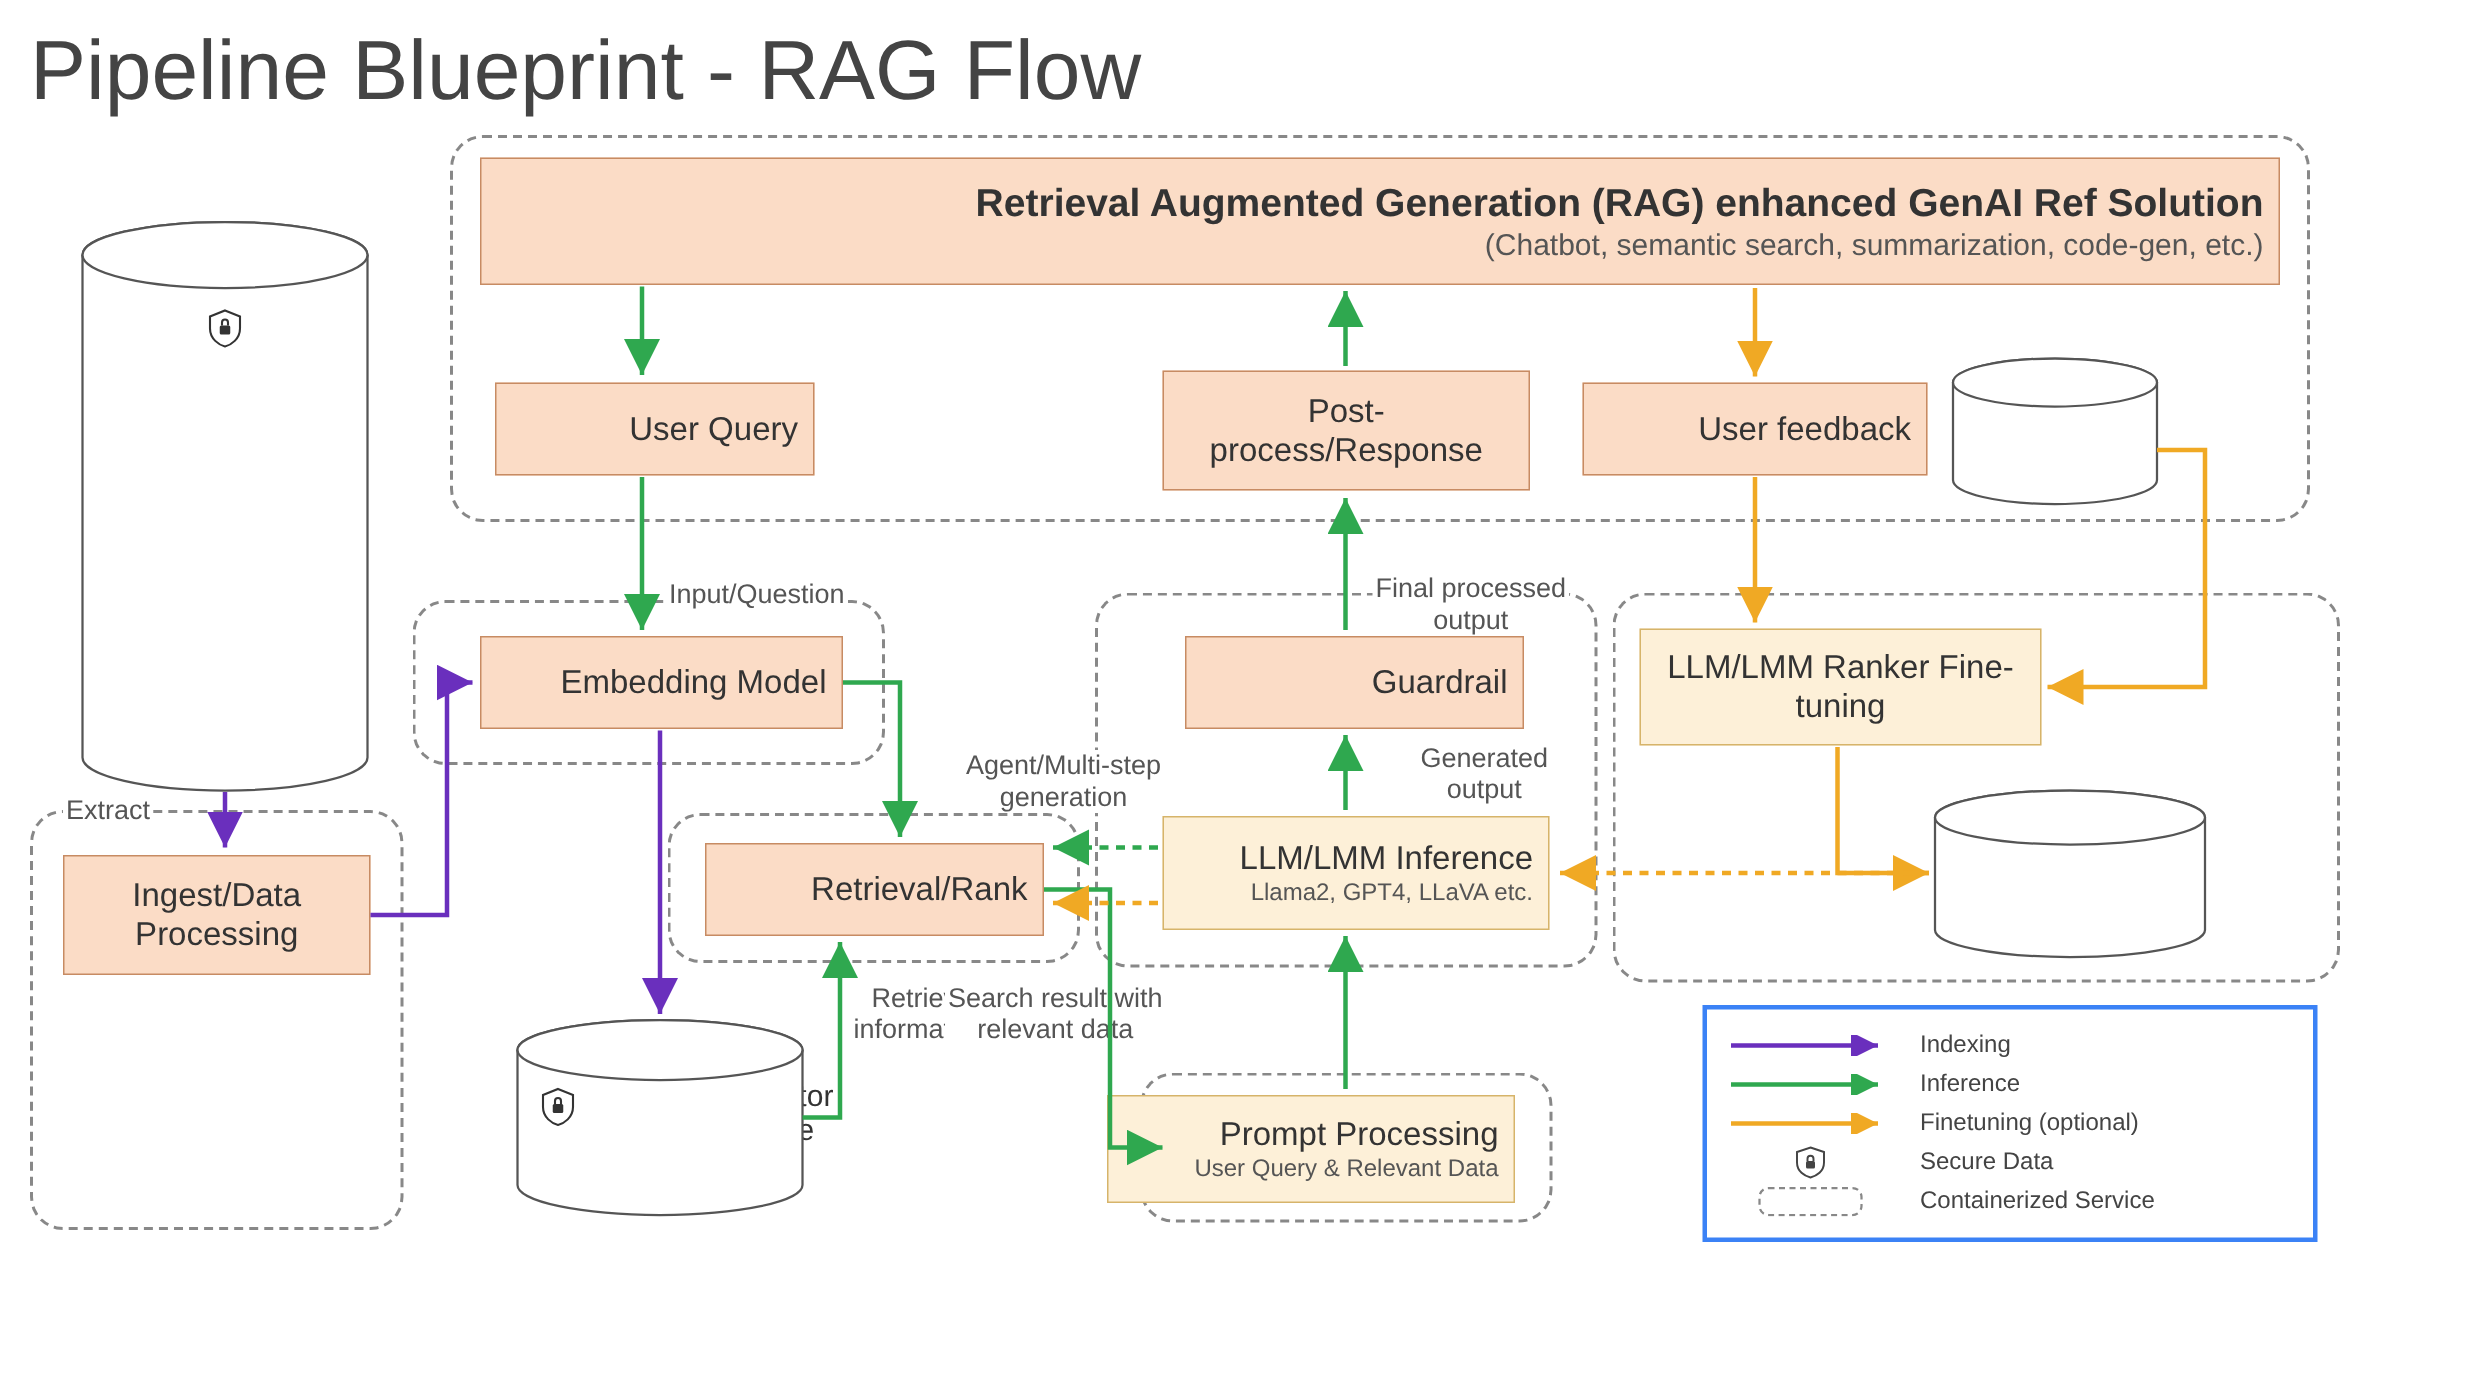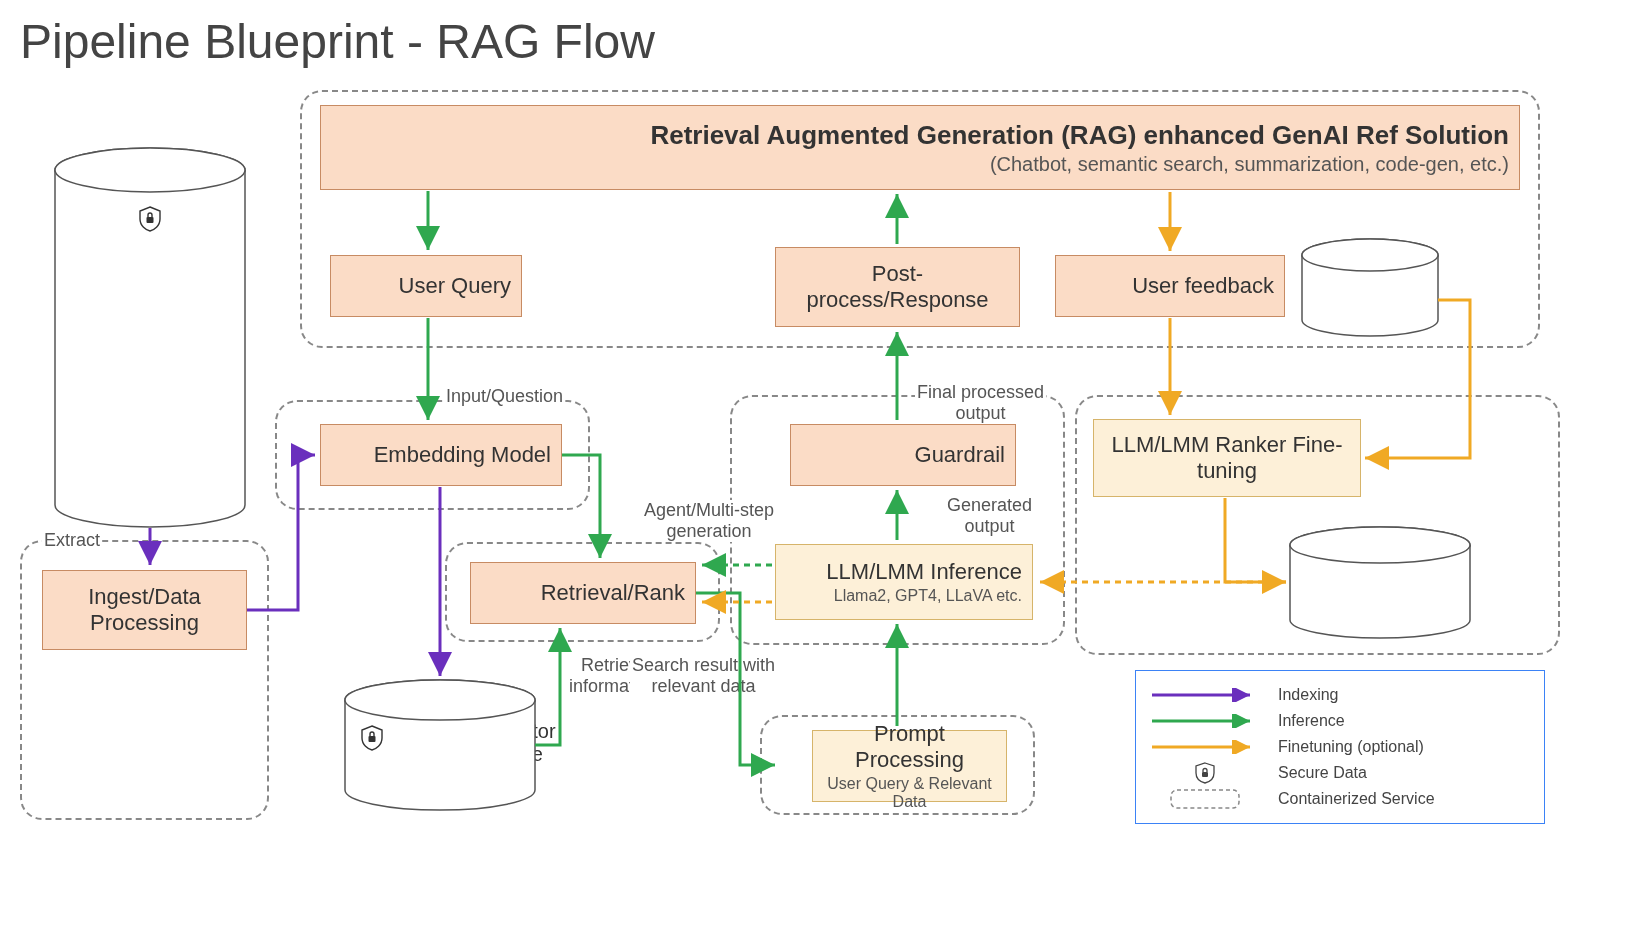--- a/index.html
+++ b/index.html
@@ -9,21 +9,21 @@
     font-family: "Segoe UI", "Helvetica Neue", Arial, sans-serif;
     background: #fff;
     color: #333;
     position: relative;
     overflow: hidden;
   }
   h1.title {
     position: absolute;
     left: 20px;
     top: 14px;
-    font-size: 48px;
+    font-size: 56px;
     font-weight: 400;
     color: #444;
   }
   svg.canvas {
     position: absolute;
     left: 0; top: 0;
     width: 1648px;
     height: 927px;
     pointer-events: none;
   }
@@ -68,21 +68,21 @@
     font-size: 14px;
     color: #444;
     line-height: 1.35;
   }
   .enterprise-list ul {
     list-style: disc;
     padding-left: 18px;
   }
   .legend {
     position: absolute;
-    border: 1px solid #3b82f6;
+    border: 3px solid #3b82f6;
     background: #fff;
     padding: 10px 14px 10px 14px;
   }
   .legend .row {
     display: flex;
     align-items: center;
     font-size: 16px;
     color: #444;
     margin: 2px 0;
     height: 24px;
@@ -120,21 +120,21 @@
 
 <div class="dashed-group" style="left:760px; top:715px; width:275px; height:100px;"></div>
 
 <div class="dashed-group" style="left:1075px; top:395px; width:485px; height:260px;"></div>
 
 <div class="box" style="left:320px; top:105px; width:1200px; height:85px;">
   <div style="font-size:26px; font-weight:600;">Retrieval Augmented Generation (RAG) enhanced GenAI Ref Solution</div>
   <div class="sub" style="font-size:20px;">(Chatbot, semantic search, summarization, code-gen, etc.)</div>
 </div>
 
-<div class="box" style="left:330px; top:255px; width:192px; height:62px;">
+<div class="box" style="left:330px; top:255px; width:213px; height:62px;">
   <span>User Query</span>
 </div>
 <div class="box" style="left:775px; top:247px; width:245px; height:80px;">
   <span>Post-process/Response</span>
 </div>
 <div class="box" style="left:1055px; top:255px; width:230px; height:62px;">
   <span>User feedback</span>
 </div>
 
 <div class="db-label" style="left:60px; top:179px; width:180px; font-size:22px; font-weight:600;">Enterprise Data</div>
@@ -165,21 +165,21 @@
 
 <div class="box" style="left:790px; top:424px; width:226px; height:62px;">
   <span>Guardrail</span>
 </div>
 
 <div class="box light" style="left:775px; top:544px; width:258px; height:76px;">
   <div style="font-size:22px;">LLM/LMM Inference</div>
   <div class="sub">Llama2, GPT4, LLaVA etc.</div>
 </div>
 
-<div class="box light" style="left:812px; top:730px; width:195px; height:72px;">
+<div class="box light" style="left:738px; top:730px; width:272px; height:72px;">
   <div style="font-size:22px;">Prompt Processing</div>
   <div class="sub">User Query &amp; Relevant Data</div>
 </div>
 
 <div class="box light" style="left:1093px; top:419px; width:268px; height:78px;">
   <span>LLM/LMM Ranker Fine-tuning</span>
 </div>
 
 <div class="db-label" style="left:410px; top:720px; width:180px;">Index/Vector Database</div>
 <div class="db-label" style="left:1300px; top:270px; width:140px; font-size:20px;">Tagged data</div>

